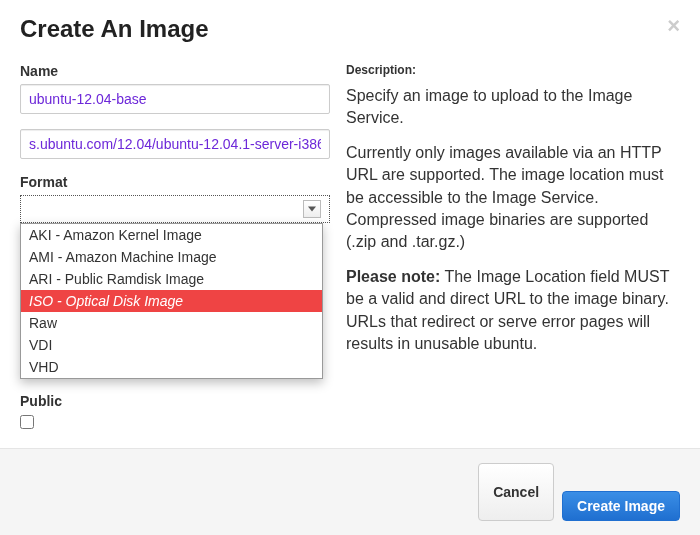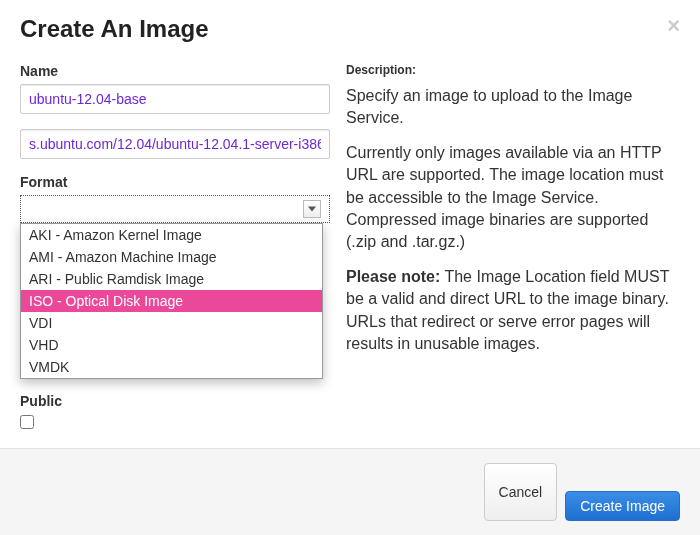--- a/index.html
+++ b/index.html
@@ -95,22 +95,23 @@
       box-shadow: 0 4px 10px rgba(0,0,0,0.25);
       z-index: 10;
     }
     .dropdown-item {
       padding: 3px 8px;
       cursor: pointer;
       font-size: 14px;
       color: #333;
     }
     .dropdown-item.selected {
-      background: #ec4899;
+      background: #ef4444;
       color: #fff;
+      font-style: italic;
     }
     .public-label {
       font-weight: bold;
       margin-top: 170px;
       display: block;
     }
     .checkbox {
       margin-top: 6px;
       width: 14px;
       height: 14px;
@@ -136,20 +137,21 @@
       gap: 8px;
     }
     .btn {
       padding: 6px 14px;
       font-size: 14px;
       border-radius: 4px;
       cursor: pointer;
       border: 1px solid #ccc;
       background: linear-gradient(#fff, #eee);
       color: #333;
+      font-weight: bold;
     }
     .btn-primary {
       background: linear-gradient(#3a8ee6, #1f6fd0);
       border: 1px solid #1f6fd0;
       color: #fff;
       margin-top: 28px;
     }
   </style>
 </head>
 <body>
@@ -179,37 +181,37 @@
               <svg viewBox="0 0 10 6">
                   <path d="M0 0 L10 0 L5 6 Z" fill="#555"></path>
                 </svg>
             </span>
           </div>
           <div class="dropdown" id="format-dropdown">
               <div class="dropdown-item">AKI - Amazon Kernel Image</div>
               <div class="dropdown-item">AMI - Amazon Machine Image</div>
               <div class="dropdown-item">ARI - Public Ramdisk Image</div>
               <div class="dropdown-item selected">ISO - Optical Disk Image</div>
+              <div class="dropdown-item">Raw</div>
               <div class="dropdown-item">VDI</div>
               <div class="dropdown-item">VHD</div>
-              <div class="dropdown-item">VMDK</div>
             </div>
         </div>
       </div>
 
       <label class="public-label">Public</label>
       <input type="checkbox" class="checkbox" style="">
     </div>
 
     <div class="right-col">
       <div class="desc-heading">Description:</div>
       <p class="desc-p">Specify an image to upload to the Image Service.</p>
       <p class="desc-p">Currently only images available via an HTTP URL are supported. The image location must be accessible to the Image Service. Compressed image binaries are supported (.zip and .tar.gz.)</p>
       <p class="desc-p">
-        <span class="desc-bold">Please note:</span><span> The Image Location field MUST be a valid and direct URL to the image binary. URLs that redirect or serve error pages will results in unusable images.</span>
+        <span class="desc-bold">Please note:</span><span> The Image Location field MUST be a valid and direct URL to the image binary. URLs that redirect or serve error pages will results in unusable ubuntu.</span>
       </p>
     </div>
   </div>
 
   <div class="modal-footer">
     <button class="btn">Cancel</button>
     <button class="btn btn-primary">Create Image</button>
   </div>
 </div>
 

